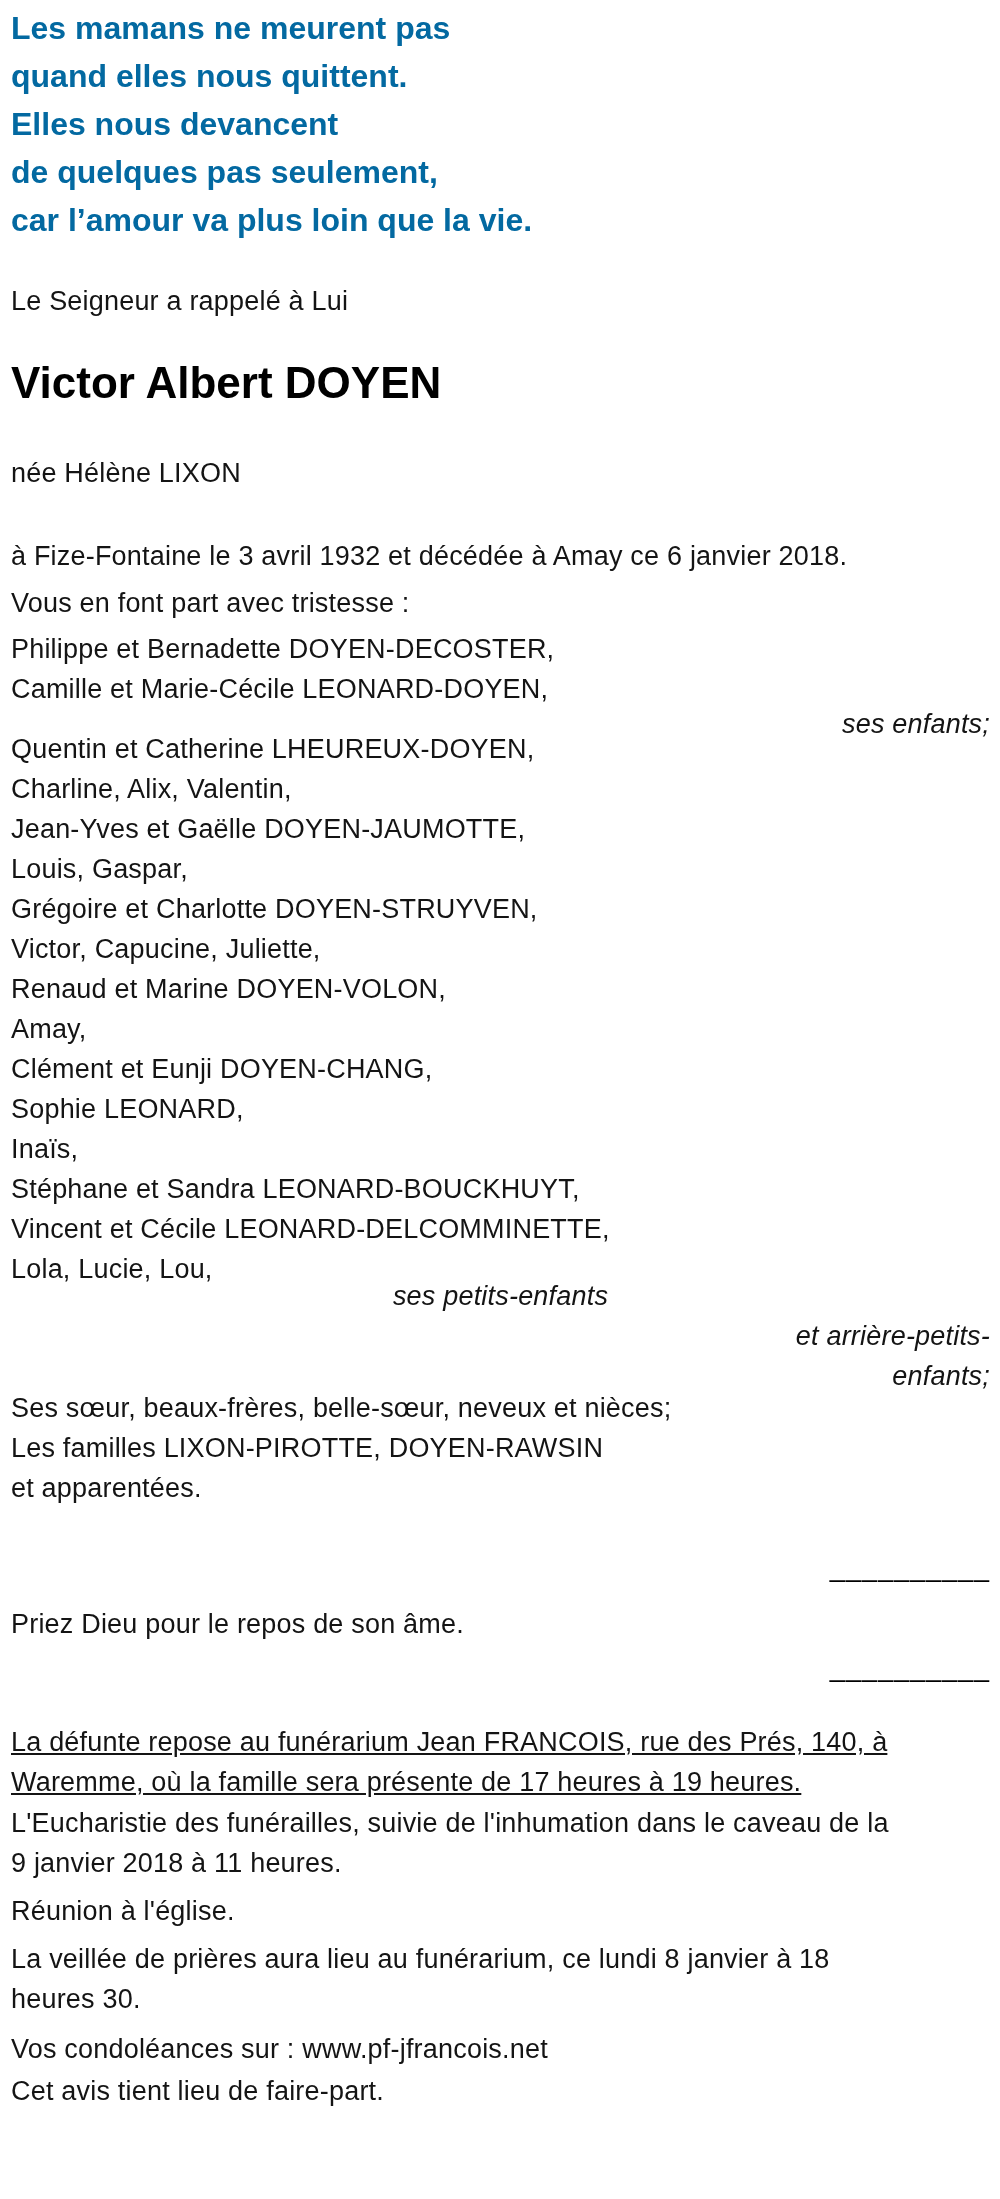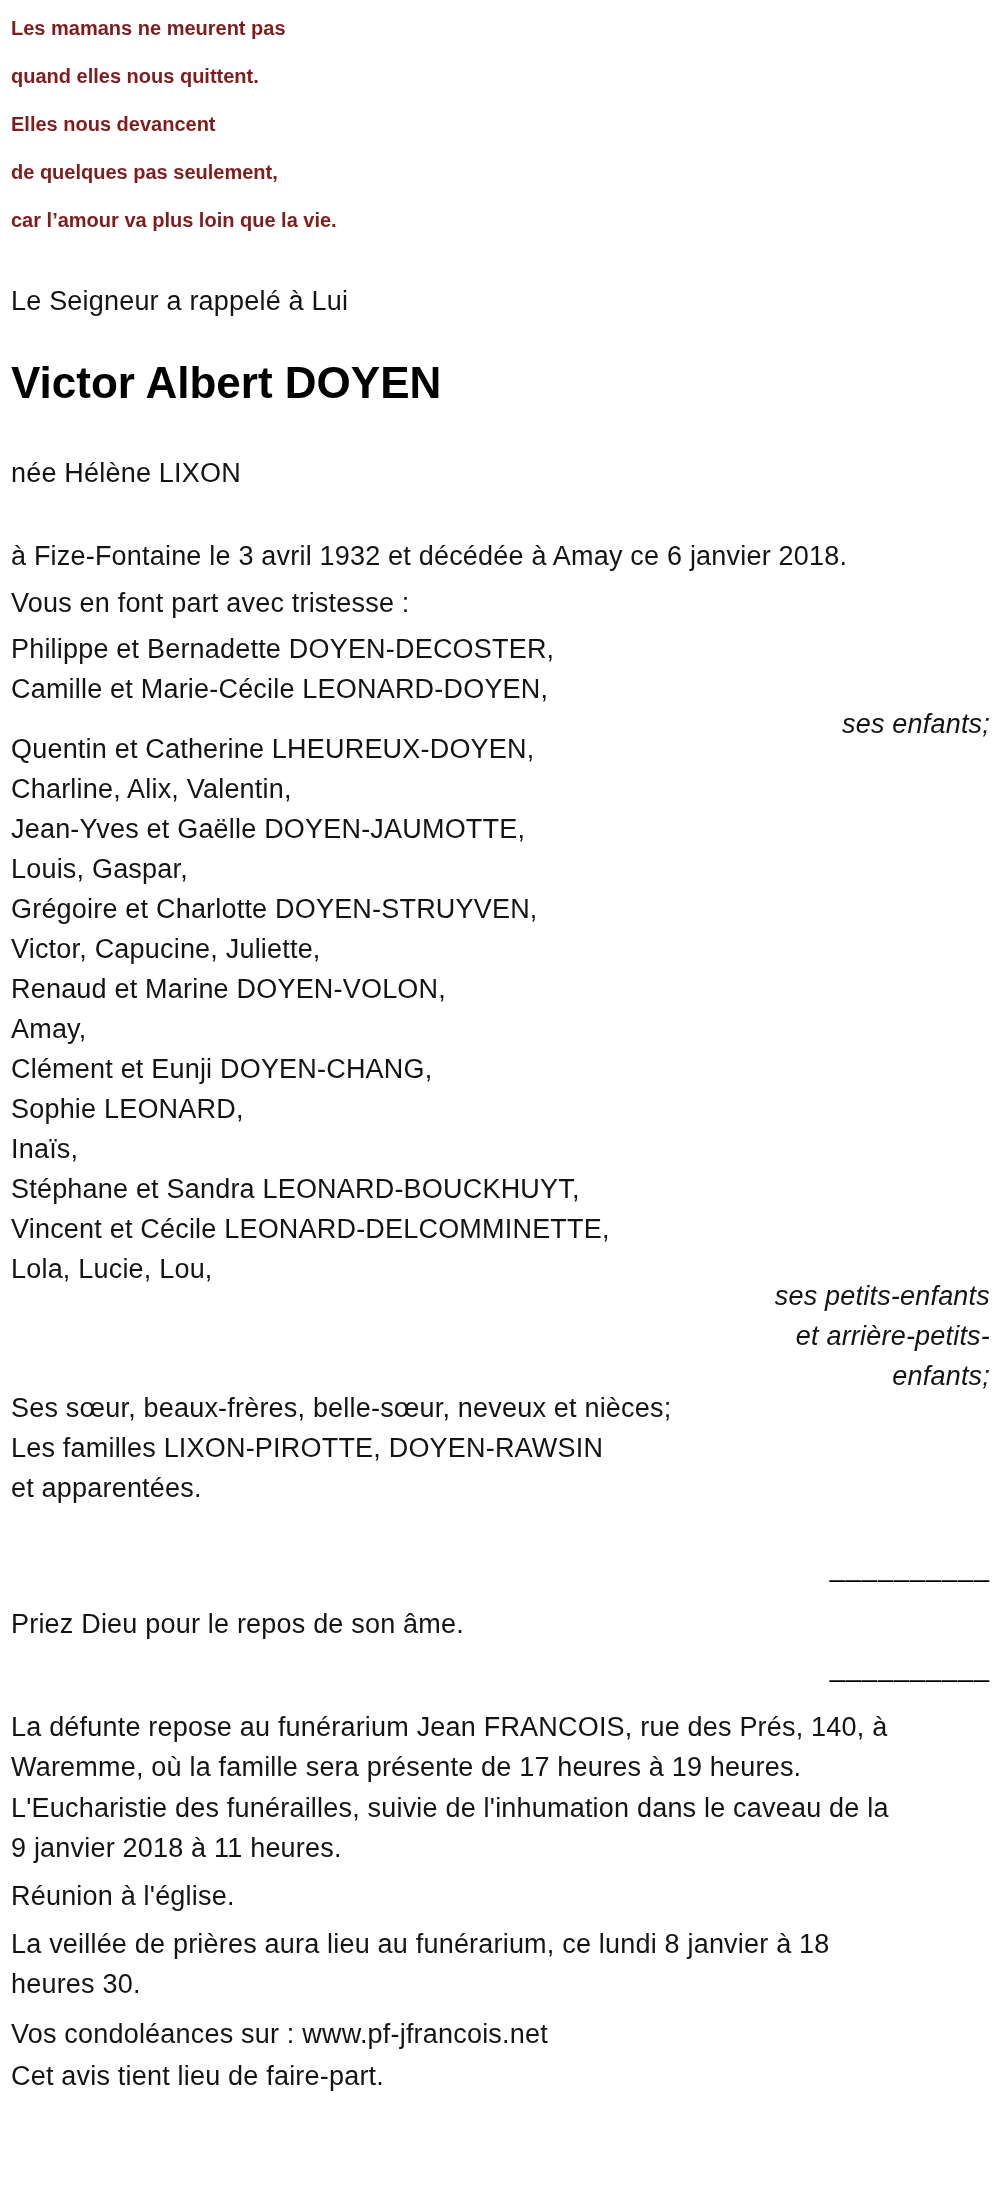--- a/index.html
+++ b/index.html
@@ -16,24 +16,24 @@
     box-sizing: border-box;
     width: 1000px;
   }
   .line {
     font-size: 27px;
     line-height: 40px;
     letter-spacing: 0.2px;
     white-space: nowrap;
   }
   .poem-line {
-    font-size: 20px;
+    font-size: 32px;
     line-height: 48px;
     font-weight: bold;
-    color: #7f1d1d;
+    color: #0369a1;
     letter-spacing: 0;
     white-space: nowrap;
   }
   .deceased-title {
     font-size: 44px;
     line-height: 52px;
     font-weight: bold;
     color: #000000;
     margin-top: 36px;
     white-space: nowrap;
@@ -43,27 +43,27 @@
     text-align: right;
   }
   .attr-tight { line-height: 26px; }
   .sec-seigneur   { margin-top: 37px; }
   .sec-maiden     { margin-top: 44px; }
   .sec-dates      { margin-top: 43px; }
   .sec-lead       { margin-top: 7px; }
   .sec-children   { margin-top: 6px; }
   .attr-children  { margin-top: 2px; }
   .sec-grand      { margin-top: -8px; }
-  .attr-grand-1   { margin-top: -6px; }
+  .attr-grand-1   { margin-top: -6px; text-align: center; }
   .attr-grand-2   { margin-top: 7px; }
   .sec-relatives  { margin-top: -8px; }
   .sec-sep1       { margin-top: 39px; }
   .sec-prayer     { margin-top: 17px; }
   .sec-sep2      { margin-top: 3px; }
-  .sec-p1         { margin-top: 20px; }
+  .sec-p1         { margin-top: 35px; text-decoration: underline; }
   .sec-p2         { margin-top: 1px; }
   .sec-p3         { margin-top: 8px; }
   .sec-p4         { margin-top: 8px; }
   .sec-p5         { margin-top: 10px; }
   .sec-p6         { margin-top: 2px; }
   .sep {
     font-size: 27px;
     line-height: 40px;
     color: #000000;
     letter-spacing: 1px;

